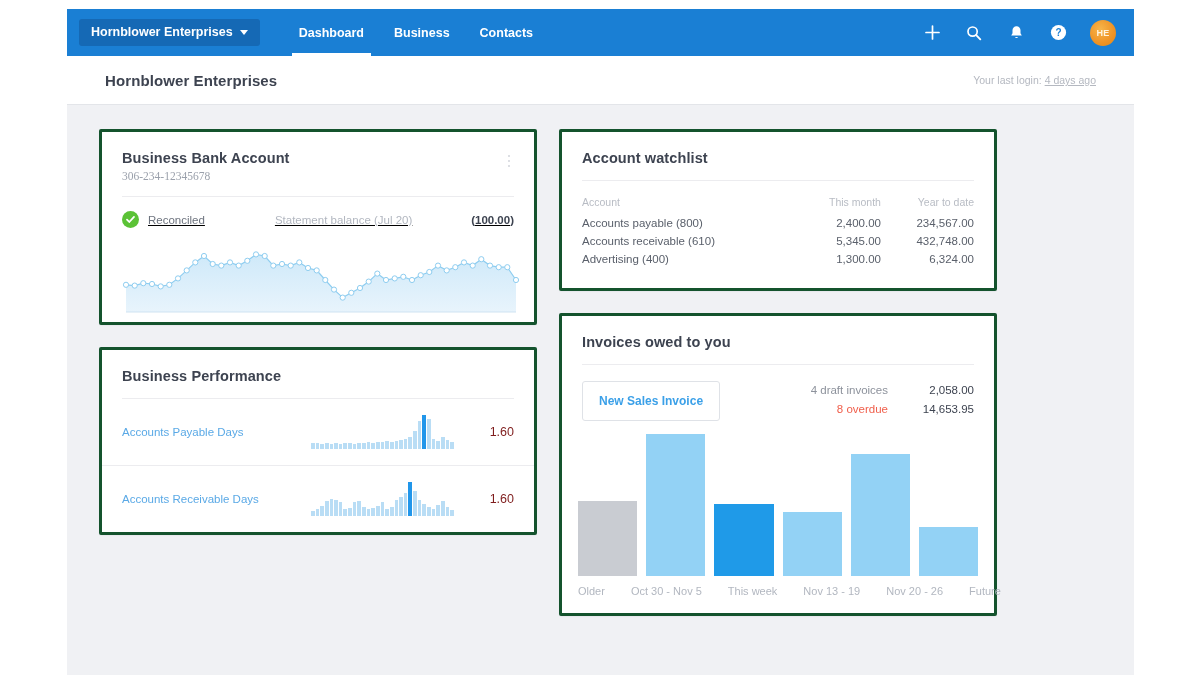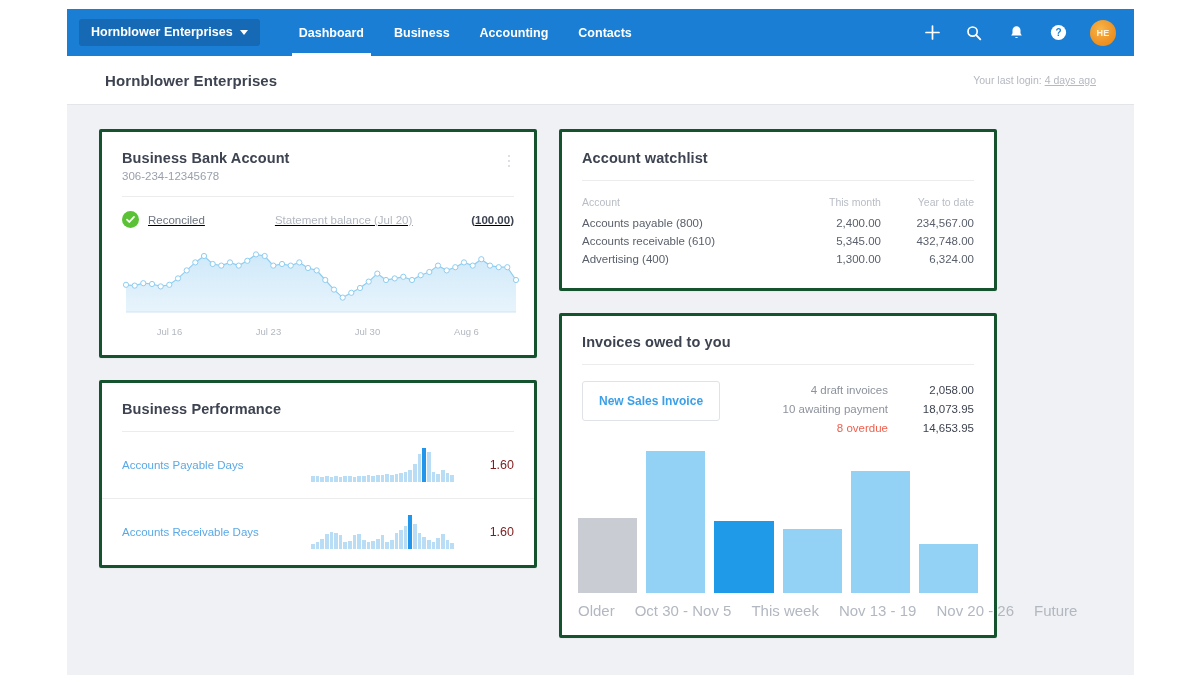--- a/index.html
+++ b/index.html
@@ -151,20 +151,21 @@
   .card-title {
     font-size: 14.5px;
     font-weight: bold;
     color: #3d4350;
     letter-spacing: .1px;
   }
   .card-sub {
     font-size: 11.5px;
     color: #9aa0ab;
     margin-top: 4px;
+    font-family: Liberation Serif, serif;
   }
   .kebab {
     position: absolute;
     right: 18px; top: 20px;
     width: 14px; height: 18px;
     display: flex;
     flex-direction: column;
     align-items: center;
     justify-content: center;
     gap: 2.5px;
@@ -289,22 +290,22 @@
     padding: 0 16px;
     gap: 9px;
   }
   .bar-col { flex: 1; display: flex; flex-direction: column; justify-content: flex-end; height: 100%; }
   .bar { width: 100%; background: #93d2f5; }
   .bar.gray { background: #c9ccd2; }
   .bar.dark { background: #1f9ae8; }
   .bar-axis {
     display: flex;
     padding: 9px 16px 16px 16px;
-    gap: 20px;
-    font-size: 15px;
+    gap: 26px;
+    font-size: 11px;
     color: #b2b7c0;
   }
   .bar-axis span { flex: 1; text-align: center; white-space: nowrap; }
 </style>
 </head>
 <body>
 
 <div id="app">
 
   <div class="navbar">
@@ -312,23 +313,20 @@
       <span>Hornblower Enterprises</span>
       <span class="caret"></span>
     </div>
 
     <div class="navlinks">
       <div class="navlink active">
         <span>Dashboard</span>
       </div>
       <div class="navlink">
         <span>Business</span>
-      </div>
-      <div class="navlink">
-        <span>Accounting</span>
       </div>
       <div class="navlink">
         <span>Contacts</span>
       </div>
     </div>
 
     <div class="nav-right">
       <div class="nav-icon">
         <svg width="15" height="15" viewBox="0 0 15 15">
             <path d="M7.5 1v13M1 7.5h13" stroke="#ffffff" stroke-width="1.7" stroke-linecap="round"></path>
@@ -445,26 +443,20 @@
               <circle cx="335.3" cy="29.2" r="2.6" fill="#ffffff" stroke="#8ecdf0" stroke-width="1"></circle>
               <circle cx="344.0" cy="24.4" r="2.6" fill="#ffffff" stroke="#8ecdf0" stroke-width="1"></circle>
               <circle cx="352.7" cy="27.6" r="2.6" fill="#ffffff" stroke="#8ecdf0" stroke-width="1"></circle>
               <circle cx="361.3" cy="21.2" r="2.6" fill="#ffffff" stroke="#8ecdf0" stroke-width="1"></circle>
               <circle cx="370.0" cy="27.6" r="2.6" fill="#ffffff" stroke="#8ecdf0" stroke-width="1"></circle>
               <circle cx="378.7" cy="29.2" r="2.6" fill="#ffffff" stroke="#8ecdf0" stroke-width="1"></circle>
               <circle cx="387.3" cy="29.2" r="2.6" fill="#ffffff" stroke="#8ecdf0" stroke-width="1"></circle>
               <circle cx="396.0" cy="42.0" r="2.6" fill="#ffffff" stroke="#8ecdf0" stroke-width="1"></circle>
             </svg>
         </div>
-        <div class="axis-row">
-          <span>Jul 16</span>
-          <span>Jul 23</span>
-          <span>Jul 30</span>
-          <span>Aug 6</span>
-        </div>
       </div>
 
       <div class="card">
         <div class="card-head">
           <div class="card-title">Business Performance</div>
         </div>
         <div class="divider"></div>
 
         <div class="perf-row">
           <div class="perf-label">Accounts Payable Days</div>
@@ -587,24 +579,20 @@
         </div>
         <div class="divider"></div>
 
         <div class="inv-body">
           <button class="btn-outline">New Sales Invoice</button>
           <div class="inv-stats">
             <div class="inv-line">
               <span class="lbl">4 draft invoices</span>
               <span class="amt">2,058.00</span>
             </div>
-            <div class="inv-line">
-              <span class="lbl">10 awaiting payment</span>
-              <span class="amt">18,073.95</span>
-            </div>
             <div class="inv-line overdue">
               <span class="lbl">8 overdue</span>
               <span class="amt">14,653.95</span>
             </div>
           </div>
         </div>
 
         <div class="bars">
           <div class="bar-col">
               <div class="bar gray" style="height:52%"></div>

